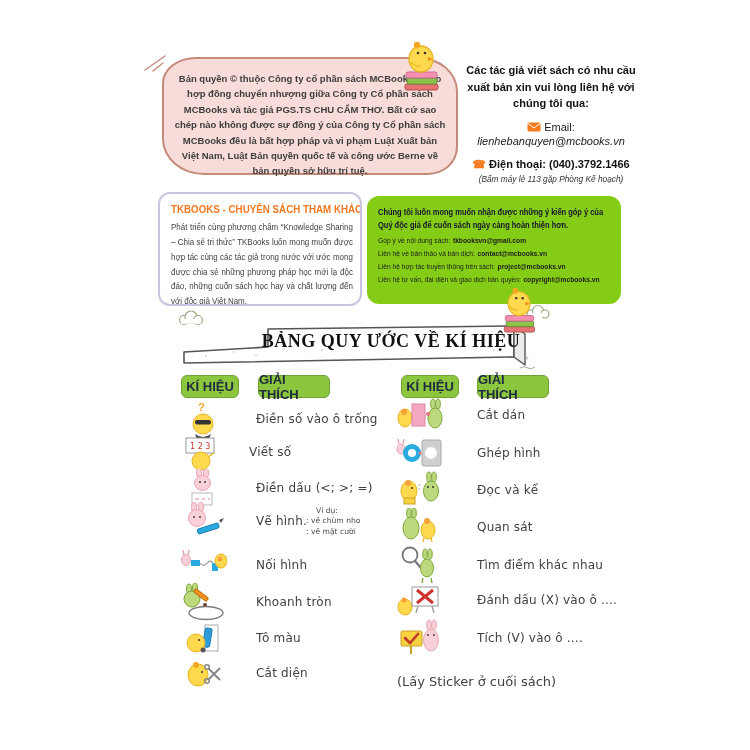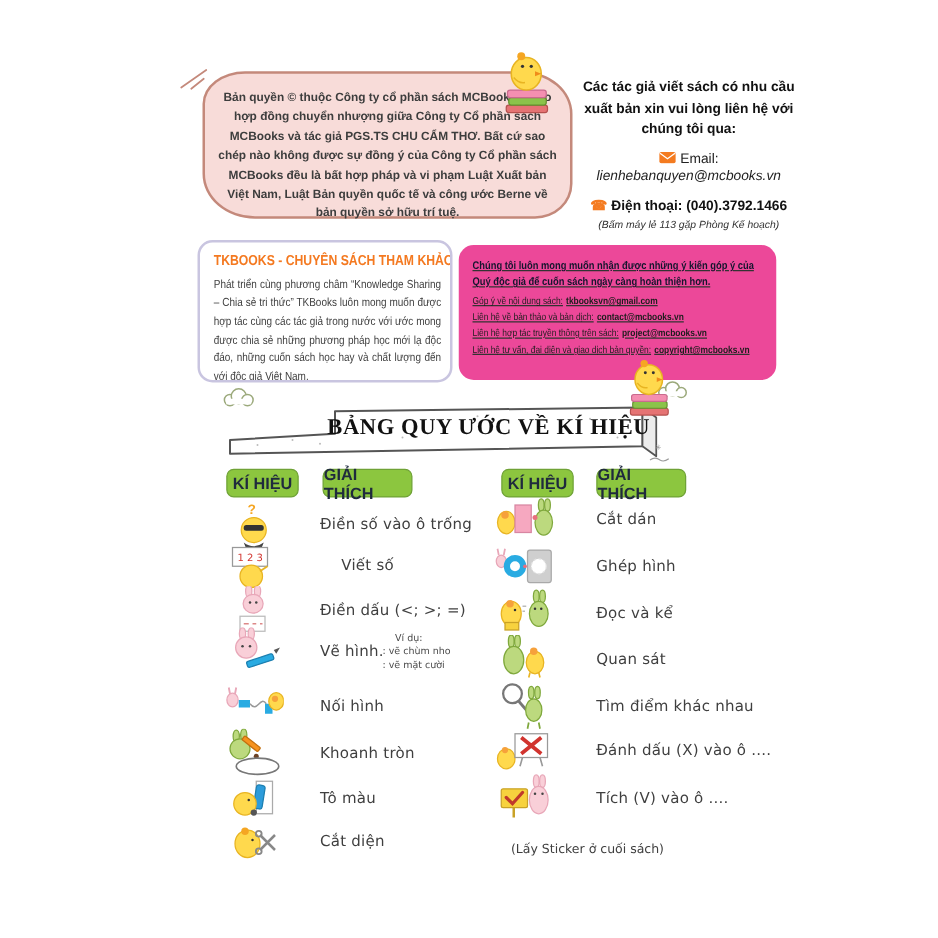--- a/index.html
+++ b/index.html
@@ -25,21 +25,21 @@
 
   
   .tk-box{position:absolute;left:158px;top:192px;width:204px;height:114px;box-sizing:border-box;
     background:#fff;border:2px solid #C9C5E0;border-radius:12px;padding:9px 11px;overflow:hidden;}
   .tk-inner{width:214px;transform:scaleX(.85);transform-origin:left top;}
   .tk-title{color:#F47920;font-weight:700;font-size:11.5px;margin:0 0 5px;white-space:nowrap;}
   .tk-body{font-size:9.4px;line-height:1.58;color:#3f3f3f;text-align:justify;}
 
   
   .fb-box{position:absolute;left:367px;top:196px;width:254px;height:108px;box-sizing:border-box;
-    background:#ec4899;border-radius:12px;padding:10px 11px;overflow:hidden;text-decoration:underline;}
+    background:#84cc16;border-radius:12px;padding:10px 11px;overflow:hidden;}
   .fb-inner{width:274px;transform:scaleX(.85);transform-origin:left top;}
   .fb-intro{font-size:8.8px;font-weight:700;color:#15152e;line-height:1.5;margin-bottom:3px;}
   .fb-line{font-size:7.9px;color:#1d1d1d;line-height:1.62;white-space:nowrap;}
   .fb-line .val{font-weight:700;margin-left:3px;}
 
   
   .banner-svg{position:absolute;left:172px;top:300px;}
   .chick1{position:absolute;left:397px;top:40px;}
   .chick2{position:absolute;left:497px;top:286px;}
 
@@ -49,21 +49,21 @@
     display:flex;align-items:center;justify-content:center;}
 
   
   .row-icon{position:absolute;width:48px;height:40px;display:flex;align-items:center;justify-content:center;}
   .row-label{position:absolute;transform:translateY(-50%);white-space:nowrap;
     font-family:"DejaVu Sans",sans-serif;font-size:12px;color:#3f3f3f;letter-spacing:.2px;}
   .example{position:absolute;left:306px;top:506px;font-family:"DejaVu Sans",sans-serif;
     font-size:7.6px;color:#4a4a4a;line-height:1.35;}
   .example .ex-t{margin-left:10px;}
   .footnote{position:absolute;left:397px;top:674px;width:146px;text-align:center;
-    font-family:"DejaVu Sans",sans-serif;font-size:10px;color:#3f3f3f;white-space:nowrap;}
+    font-family:"DejaVu Sans",sans-serif;font-size:13px;color:#3f3f3f;white-space:nowrap;}
 </style>
 </head>
 <body>
 
 <svg width="0" height="0" style="position:absolute">
   <symbol id="sym-chick-books" viewBox="0 0 48 54">
     <rect x="8" y="44" width="33" height="6" rx="2" fill="#E57373" stroke="#B5504E" stroke-width="1"></rect>
     <rect x="10" y="38" width="30" height="6" rx="2" fill="#8BC34A" stroke="#63922F" stroke-width="1"></rect>
     <rect x="9" y="32" width="31" height="6" rx="2" fill="#F48FB1" stroke="#C96B8E" stroke-width="1"></rect>
     <ellipse cx="24" cy="19" rx="12" ry="13" fill="#FFD94D" stroke="#E8B422" stroke-width="1.3"></ellipse>
@@ -184,21 +184,21 @@
   <div class="row-label" style="left:256px;top:419px;">Điền số vào ô trống</div>
 
   <div class="row-icon" style="left:179px;top:433px;">
     <svg width="48" height="40">
         <rect x="7" y="5" width="28" height="15" fill="#fff" stroke="#999"></rect>
       <text x="11" y="16" font-size="8" fill="#D1342F" font-family="DejaVu Sans">1 2 3</text>
       <ellipse cx="22" cy="28" rx="9" ry="9" fill="#FFD94D" stroke="#E8B422"></ellipse>
       <path d="M29,24 l6,-4" stroke="#E8B422" stroke-width="1.5"></path>
       </svg>
   </div>
-  <div class="row-label" style="left:273px;top:452px;">Viết số</div>
+  <div class="row-label" style="left:249px;top:452px;">Viết số</div>
 
   <div class="row-icon" style="left:179px;top:469px;">
     <svg width="48" height="40">
         <ellipse cx="20" cy="4" rx="2.5" ry="5" fill="#F9CFD8" stroke="#E8A7B8"></ellipse>
       <ellipse cx="27" cy="4" rx="2.5" ry="5" fill="#F9CFD8" stroke="#E8A7B8"></ellipse>
       <ellipse cx="23.5" cy="14" rx="8" ry="7.5" fill="#F9CFD8" stroke="#E8A7B8"></ellipse>
       <circle cx="21" cy="13" r="1" fill="#444"></circle>
         <circle cx="26" cy="13" r="1" fill="#444"></circle>
       <rect x="13" y="24" width="20" height="12" fill="#fff" stroke="#bbb"></rect>
       <path d="M16,30 h4 M23,30 h3 M29,30 h2" stroke="#D88" stroke-width="1.2"></path>

